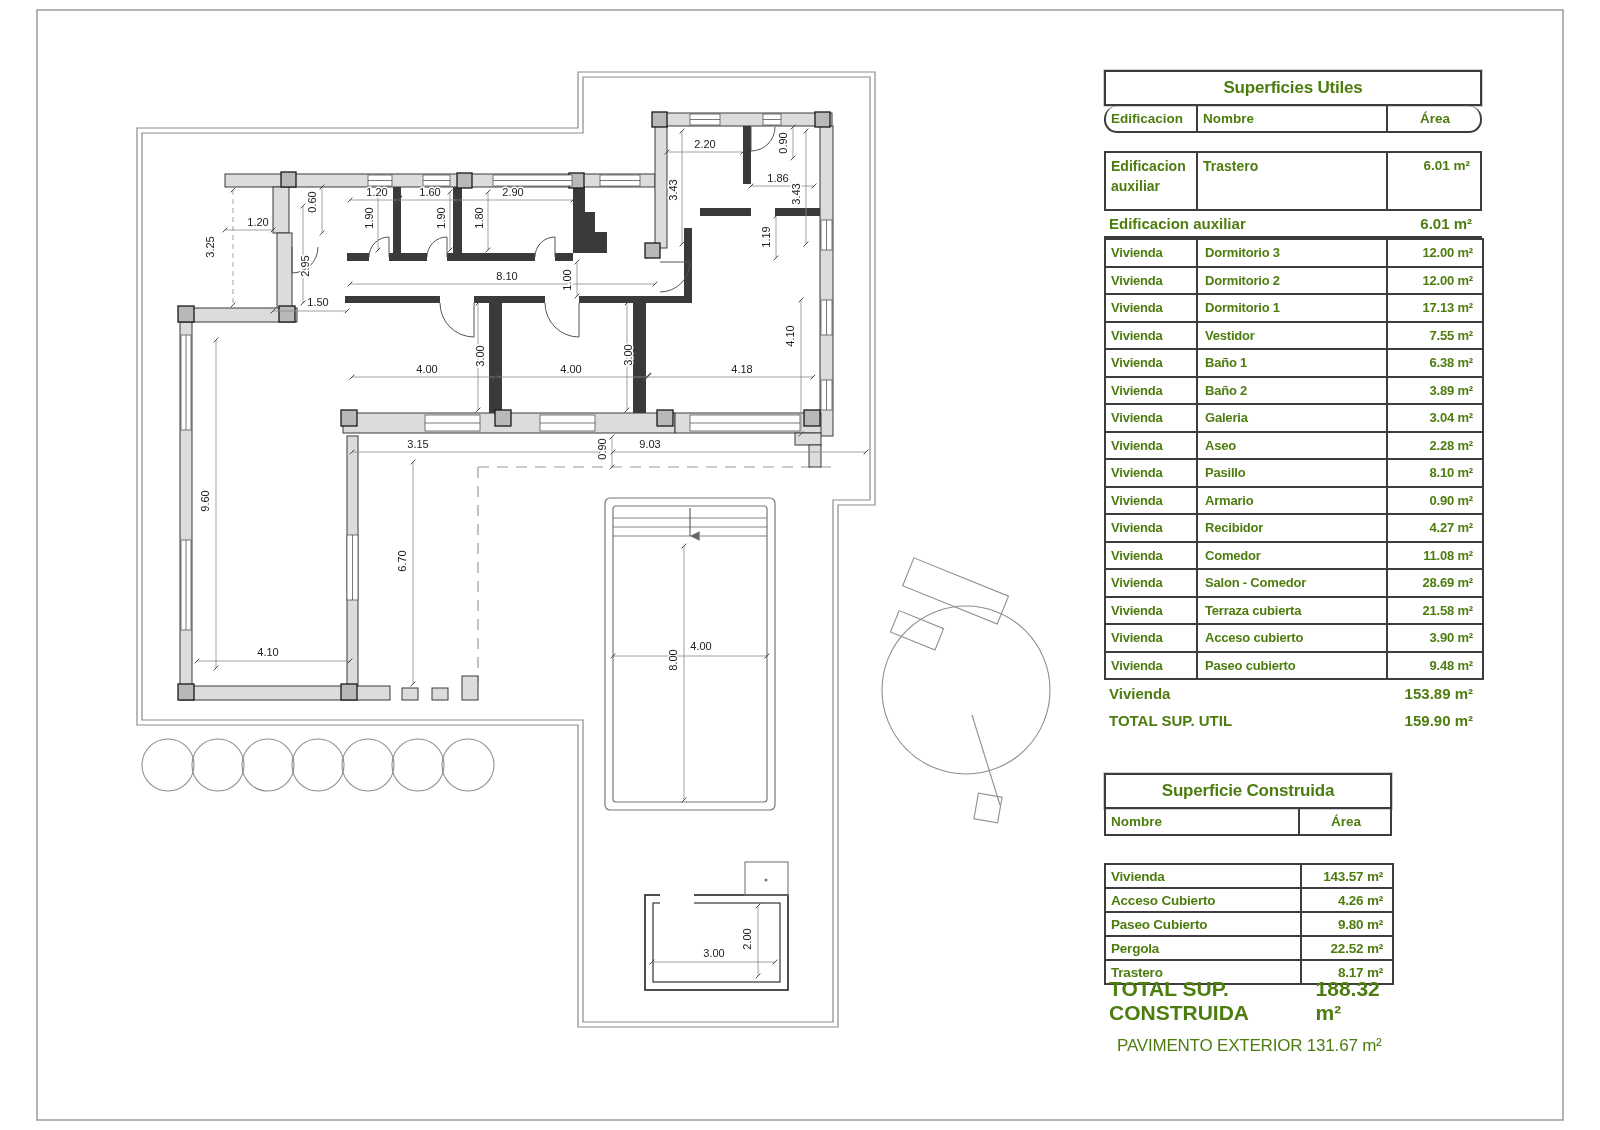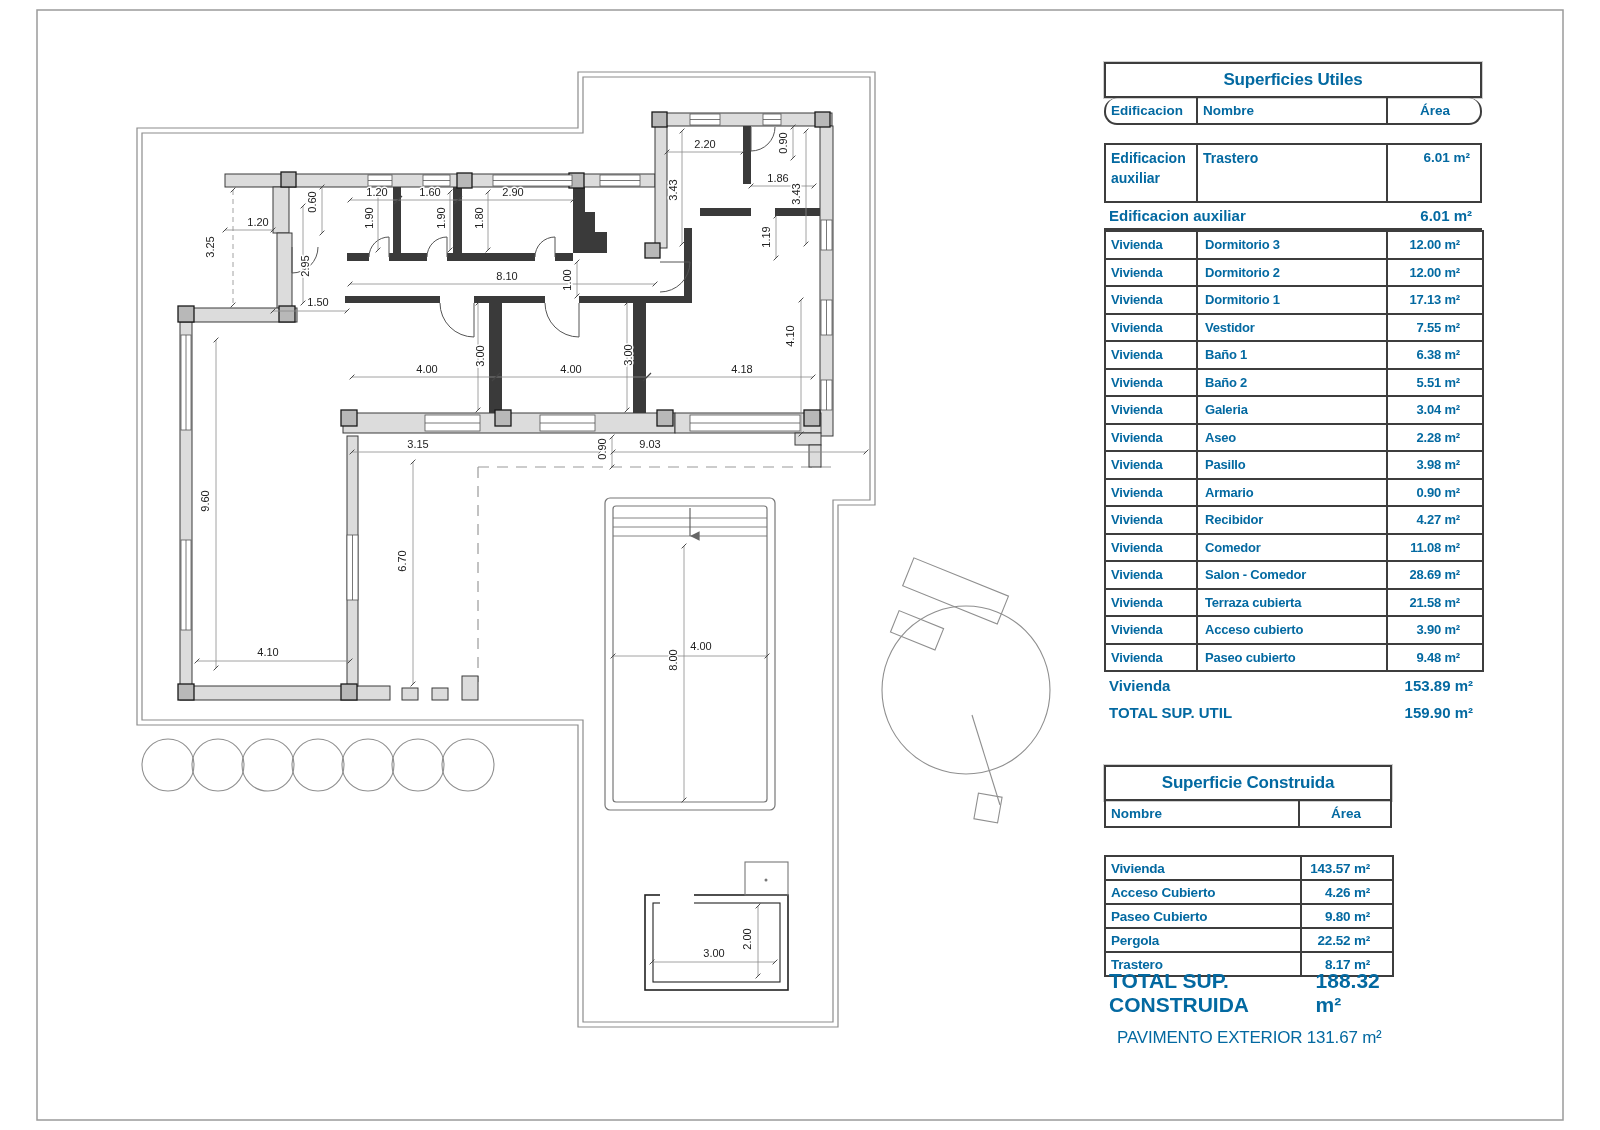--- a/index.html
+++ b/index.html
@@ -1,41 +1,41 @@
 <!DOCTYPE html>
 <html><head>
 <meta charset="utf-8">
 <style>
   html,body{margin:0;padding:0;width:1600px;height:1130px;background:#fff;font-family:"Liberation Sans",sans-serif;}
   #stage{position:relative;width:1600px;height:1130px;background:#fff;overflow:hidden;}
   svg{position:absolute;left:0;top:0;}
   svg text{paint-order:stroke;stroke:#ffffff;stroke-width:3px;fill:#222;font-family:"Liberation Sans",sans-serif;font-size:11px;}
   
-  .panel{position:absolute;left:0;top:0;width:1600px;height:854px;pointer-events:none;color:#0369a1;}
+  .panel{position:absolute;left:0;top:8px;width:1600px;height:854px;pointer-events:none;color:#4d7c0f;}
   .tbl{position:absolute;background:#fff;}
   .t-title{border:2px solid #3d3d3d;box-shadow:0 0 0 1px #cfcfcf;height:32px;display:flex;align-items:center;justify-content:center;
            font-weight:bold;font-size:17px;letter-spacing:-0.2px;}
   .t-cols{border:2px solid #3d3d3d;border-top:none;display:grid;height:25px;align-items:center;font-weight:bold;font-size:13.5px;}
   .t1 .t-cols{grid-template-columns:92px 190px 92px;border-radius:13px;}
   .t2 .t-cols{grid-template-columns:194px 90px;}
   .t-cols .c{height:100%;display:flex;align-items:center;border-right:2px solid #3d3d3d;padding-left:5px;box-sizing:border-box;}
   .t-cols .c:last-child{border-right:none;justify-content:center;padding-left:2px;}
   .gap18{height:18px;} .gap27{height:27px;}
   .auxbox{border:2px solid #3d3d3d;display:grid;grid-template-columns:92px 190px 92px;height:56px;font-weight:bold;}
   .auxbox .c{border-right:2px solid #3d3d3d;padding:3px 0 0 5px;font-size:14px;line-height:1.45;box-sizing:border-box;}
   .auxbox .c:last-child{border-right:none;text-align:right;padding-right:10px;font-size:13.5px;}
   .sumrow{display:flex;justify-content:space-between;align-items:center;font-weight:bold;}
   .auxsum{height:25px;border-bottom:2px solid #3d3d3d;font-size:15px;padding:0 10px 0 5px;}
   table.rows{border-collapse:collapse;table-layout:fixed;width:100%;}
   table.rows td{border:2px solid #3d3d3d;font-weight:bold;font-size:13px;letter-spacing:-0.2px;overflow:hidden;white-space:nowrap;}
   .t1 table.rows td{height:23.5px;}
   .t2 table.rows td{height:20px;font-size:13.5px;}
   td.c-ed{padding-left:5px;font-size:13.5px;}
   td.c-no{padding-left:7px;}
-  td.c-ar{text-align:right;padding-right:22px;font-size:13.5px;}
+  td.c-ar{text-align:right;padding-right:9px;font-size:13.5px;}
   .vivsum{height:27px;font-size:15px;padding:0 9px 0 5px;}
   .totrow{height:27px;font-size:15px;padding:0 9px 0 5px;gap:20px;}
   .t2total{margin-top:3px;height:26px;font-size:21px;padding:0 2px 0 5px;}
   .pavimento{position:absolute;font-weight:normal;font-size:17px;letter-spacing:-0.2px;}
 </style>
 </head>
 <body>
 
 <div id="stage">
 
@@ -316,36 +316,36 @@
               <td class="c-ar">7.55 m²</td>
             </tr>
             <tr>
               <td class="c-ed">Vivienda</td>
               <td class="c-no">Baño 1</td>
               <td class="c-ar">6.38 m²</td>
             </tr>
             <tr>
               <td class="c-ed">Vivienda</td>
               <td class="c-no">Baño 2</td>
-              <td class="c-ar">5.51 m²</td>
+              <td class="c-ar">3.89 m²</td>
             </tr>
             <tr>
               <td class="c-ed">Vivienda</td>
               <td class="c-no">Galeria</td>
               <td class="c-ar">3.04 m²</td>
             </tr>
             <tr>
               <td class="c-ed">Vivienda</td>
               <td class="c-no">Aseo</td>
               <td class="c-ar">2.28 m²</td>
             </tr>
             <tr>
               <td class="c-ed">Vivienda</td>
               <td class="c-no">Pasillo</td>
-              <td class="c-ar">3.98 m²</td>
+              <td class="c-ar">8.10 m²</td>
             </tr>
             <tr>
               <td class="c-ed">Vivienda</td>
               <td class="c-no">Armario</td>
               <td class="c-ar">0.90 m²</td>
             </tr>
             <tr>
               <td class="c-ed">Vivienda</td>
               <td class="c-no">Recibidor</td>
               <td class="c-ar">4.27 m²</td>

